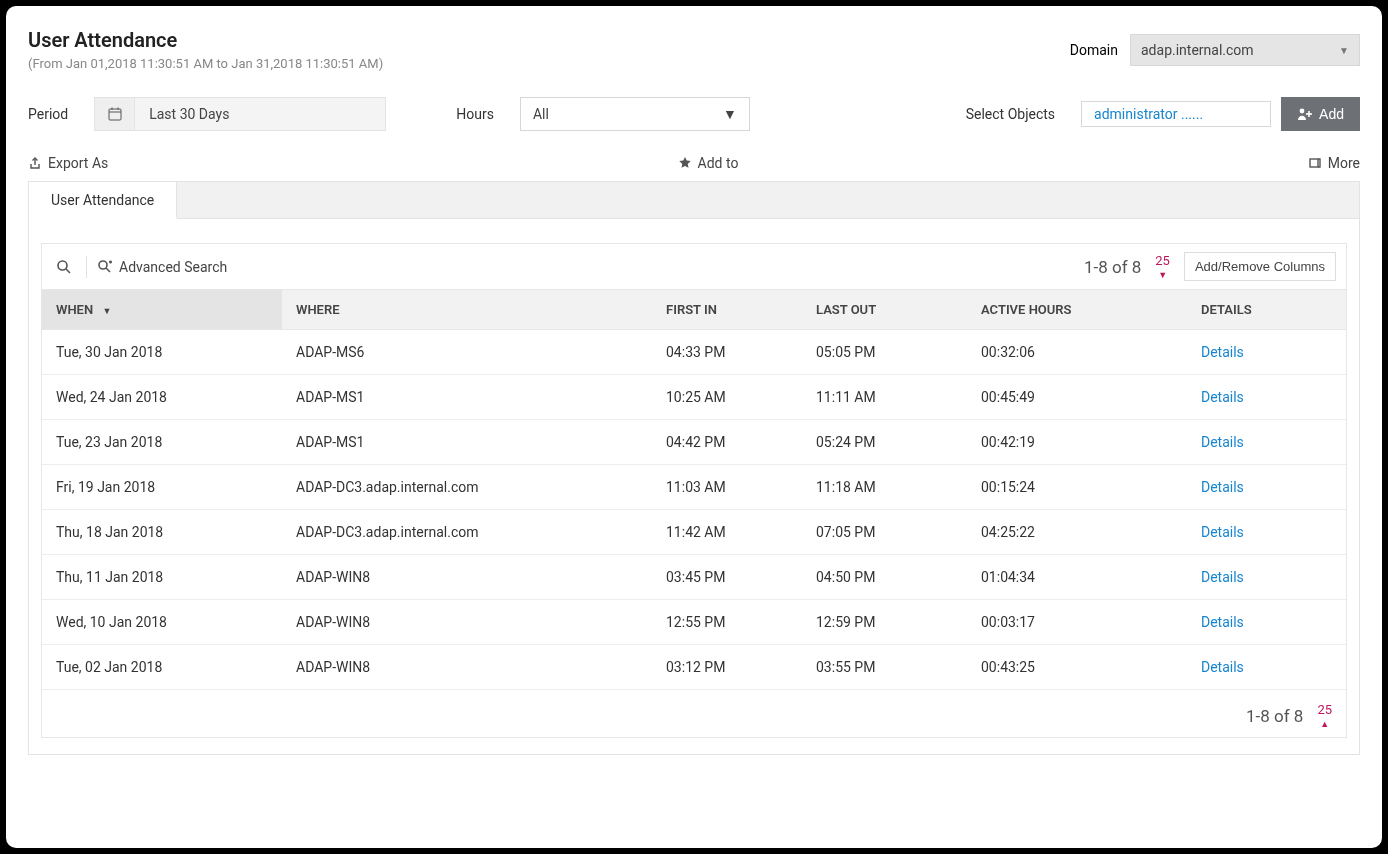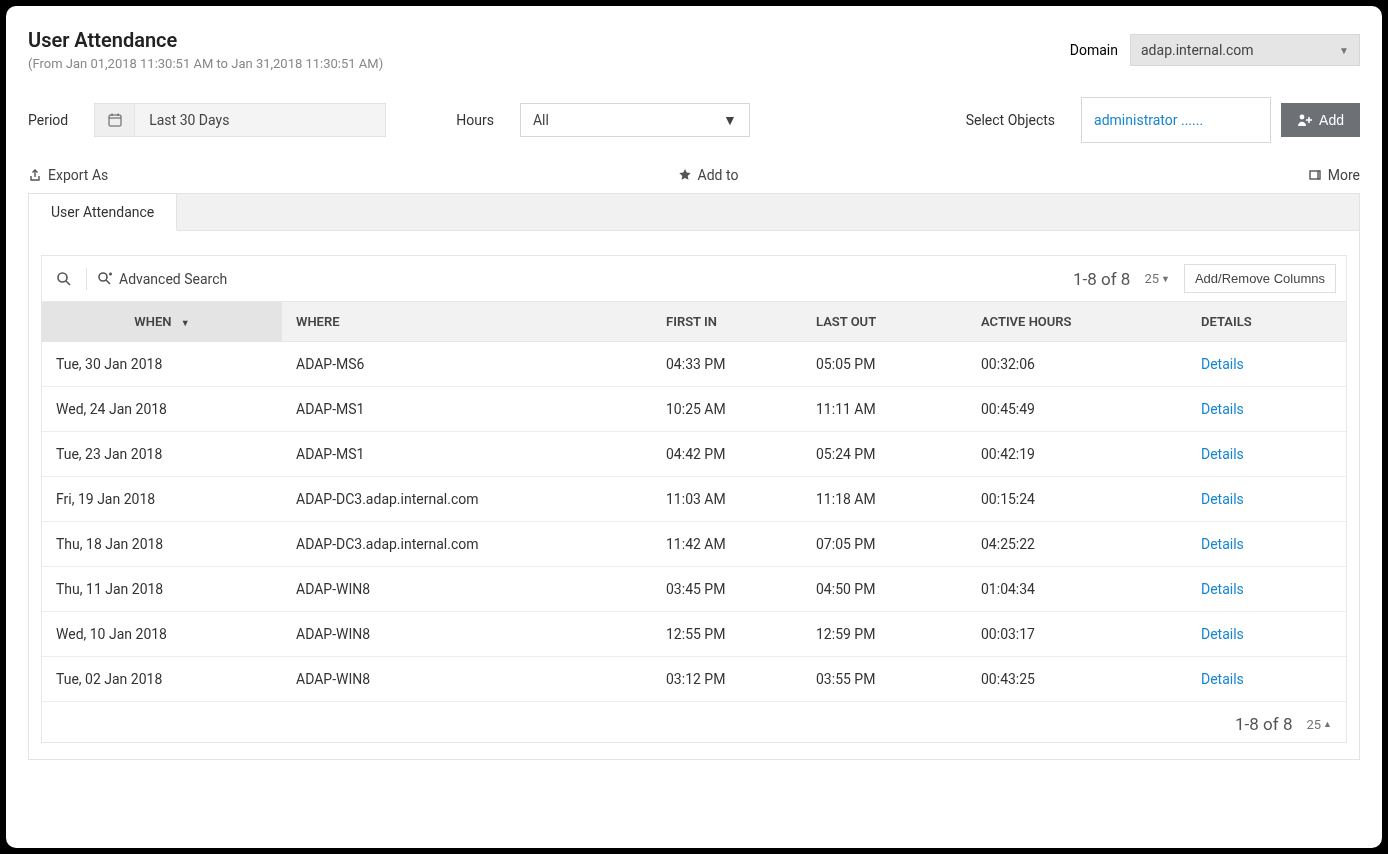--- a/index.html
+++ b/index.html
@@ -93,21 +93,21 @@
     height: 34px;
     width: 230px;
     padding: 12px 12px;
     justify-content: space-between;
     font-size: 14px;
     color: #444;
     background: #fff;
   }
   .objects-input {
     border: 1px solid #d7d7d7;
-    height: 46px;
+    height: 26px;
     width: 190px;
     padding: 0 12px;
     display: flex;
     align-items: center;
     font-size: 14px;
     color: #1785cf;
   }
   .add-btn {
     background: #6d7075;
     color: #fff;
@@ -171,21 +171,21 @@
     border: none;
     background: transparent;
     display: flex; align-items: center; justify-content: center;
     cursor: pointer;
     color: #555;
   }
   .toolbar .divider { width: 1px; height: 22px; background: #e0e0e0; }
   .toolbar .adv { display: flex; align-items: center; gap: 6px; cursor: pointer; }
   .toolbar .right { margin-left: auto; display: flex; align-items: center; gap: 14px; }
   .pager { font-size: 17px; color: #555; }
-  .page-size { font-size: 13px; color: #737373; display: flex; align-items: center; gap: 2px; cursor: pointer; }
+  .page-size { font-size: 13px; color: #be185d; display: flex; align-items: center; gap: 2px; cursor: pointer; flex-direction: column; }
   .cols-btn {
     border: 1px solid #ddd;
     background: #fff;
     font-size: 13px;
     padding: 6px 10px;
     cursor: pointer;
     color: #444;
   }
   table.data {
     width: 100%;
@@ -197,21 +197,20 @@
     text-align: left;
     font-weight: 600;
     color: #444;
     padding: 12px 14px;
     border-top: 1px solid #e6e6e6;
     border-bottom: 1px solid #e6e6e6;
     font-size: 13px;
   }
   table.data thead th.sorted {
     background: #e4e4e4;
-    text-align: center;
   }
   table.data tbody td {
     padding: 14px 14px;
     border-bottom: 1px solid #eee;
     color: #333;
   }
   .details-link { color: #1785cf; cursor: pointer; }
   .sort-arrow { margin-left: 6px; font-size: 9px; }
   .footer-pager {
     display: flex;

